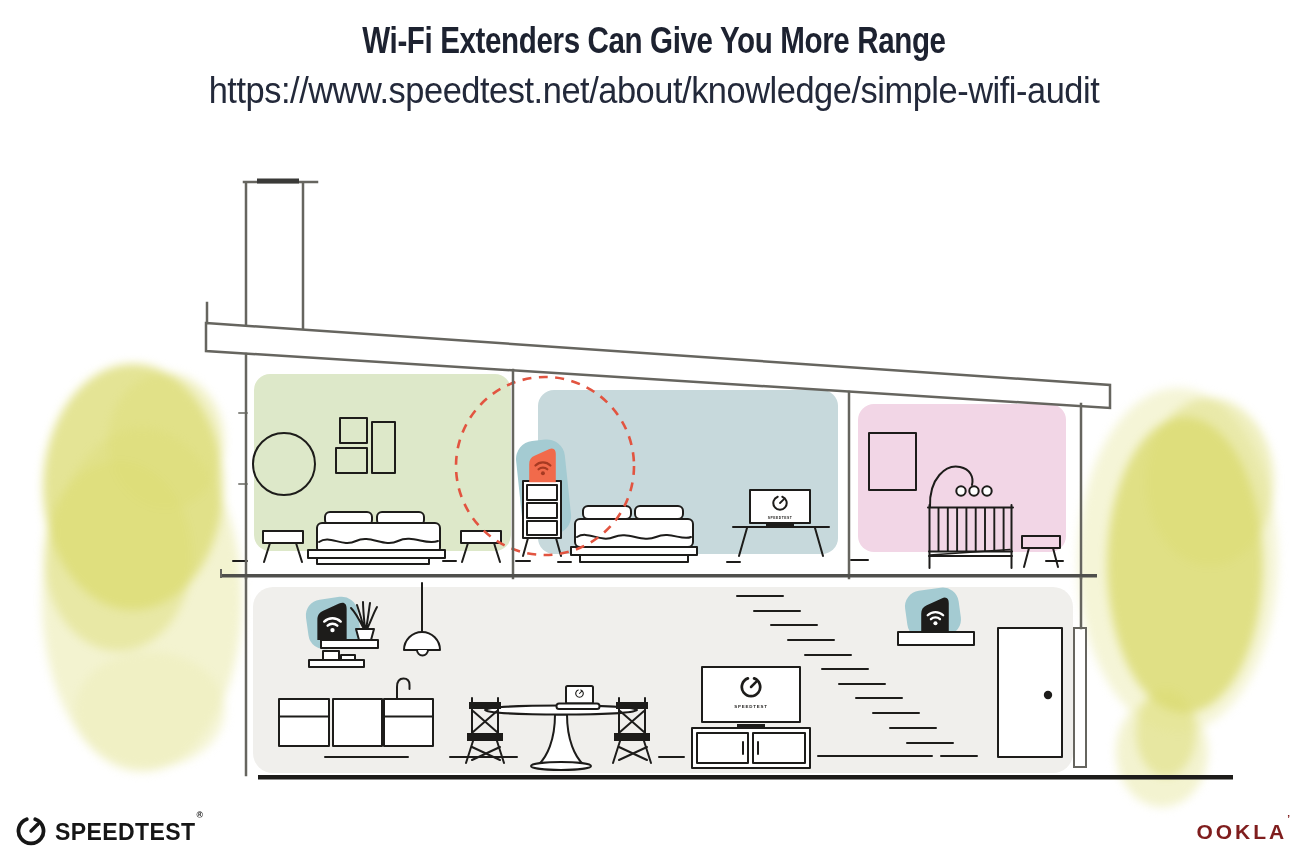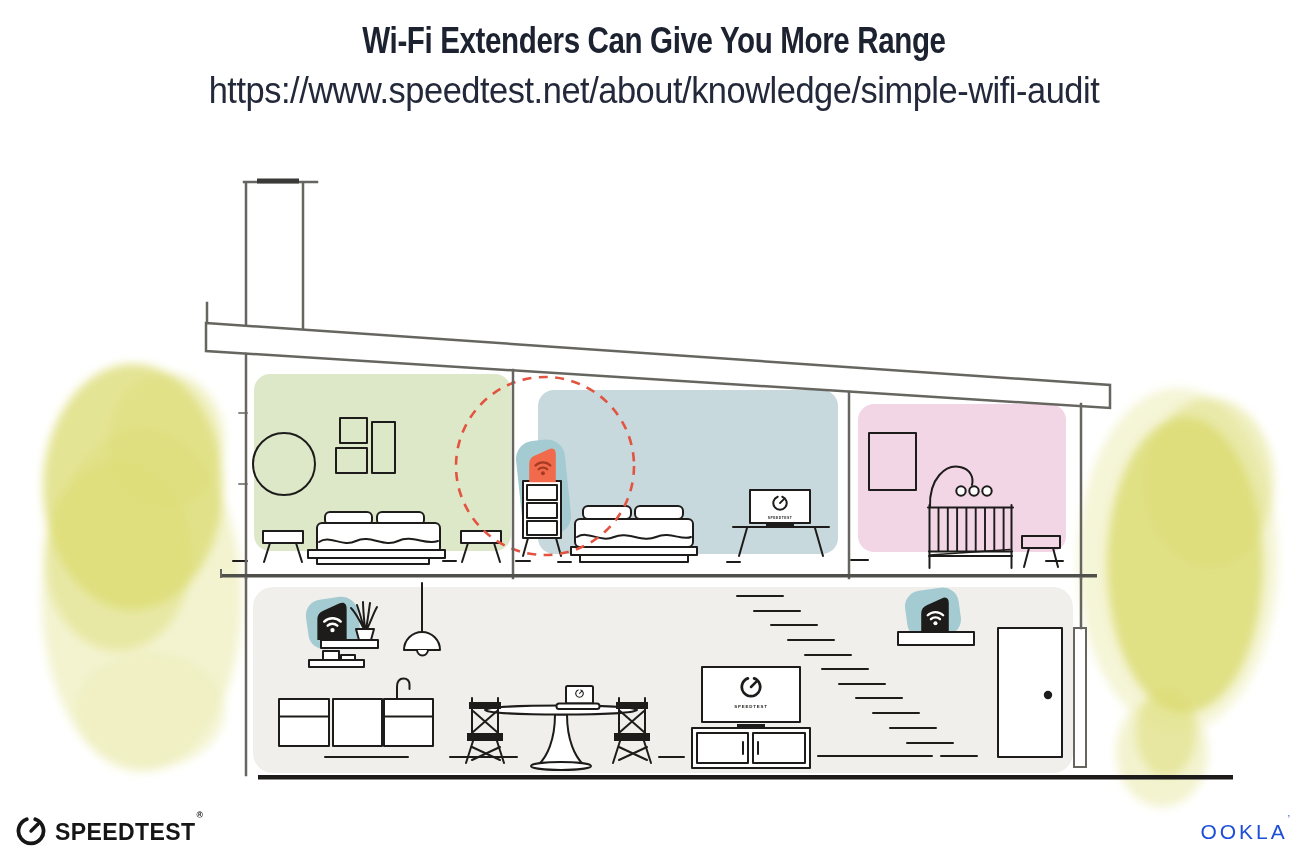--- a/index.html
+++ b/index.html
@@ -31,22 +31,22 @@
   .dev-dot{fill:var(--devWifi,#fff);}
   
   .g-ring{stroke:var(--gaugeColor,#1d1c1a);stroke-width:3;fill:none;stroke-linecap:round;}
   .g-needle{stroke:var(--gaugeColor,#1d1c1a);stroke-width:2.7;stroke-linecap:round;}
   .tv-label{fill:var(--ink);font-family:"Liberation Sans",sans-serif;font-weight:700;text-anchor:middle;}
   
   .ft-left{position:absolute;left:16px;top:816px;display:flex;align-items:flex-end;gap:9px;}
   .ft-word{font-size:24px;font-weight:700;letter-spacing:.4px;color:#161616;
            transform:scaleX(.96);transform-origin:left center;}
   .ft-reg{font-size:9px;vertical-align:top;position:relative;top:-8px;left:1px;}
-  .ft-right{position:absolute;right:18px;top:820px;font-size:21px;font-weight:400;
-            letter-spacing:3px;color:#1d4ed8;}
+  .ft-right{position:absolute;right:18px;top:820px;font-size:21px;font-weight:700;
+            letter-spacing:3px;color:#7f1d1d;}
   .ft-tm{font-size:10px;vertical-align:top;position:relative;top:-6px;letter-spacing:0;}
 </style>
 </head>
 <body>
 
 <div class="hdr hdr-title">Wi-Fi Extenders Can Give You More Range</div>
 <div class="hdr hdr-url">https://www.speedtest.net/about/knowledge/simple-wifi-audit</div>
 
 <svg class="scene" width="1308" height="861" viewBox="0 0 1308 861">
   <defs>

